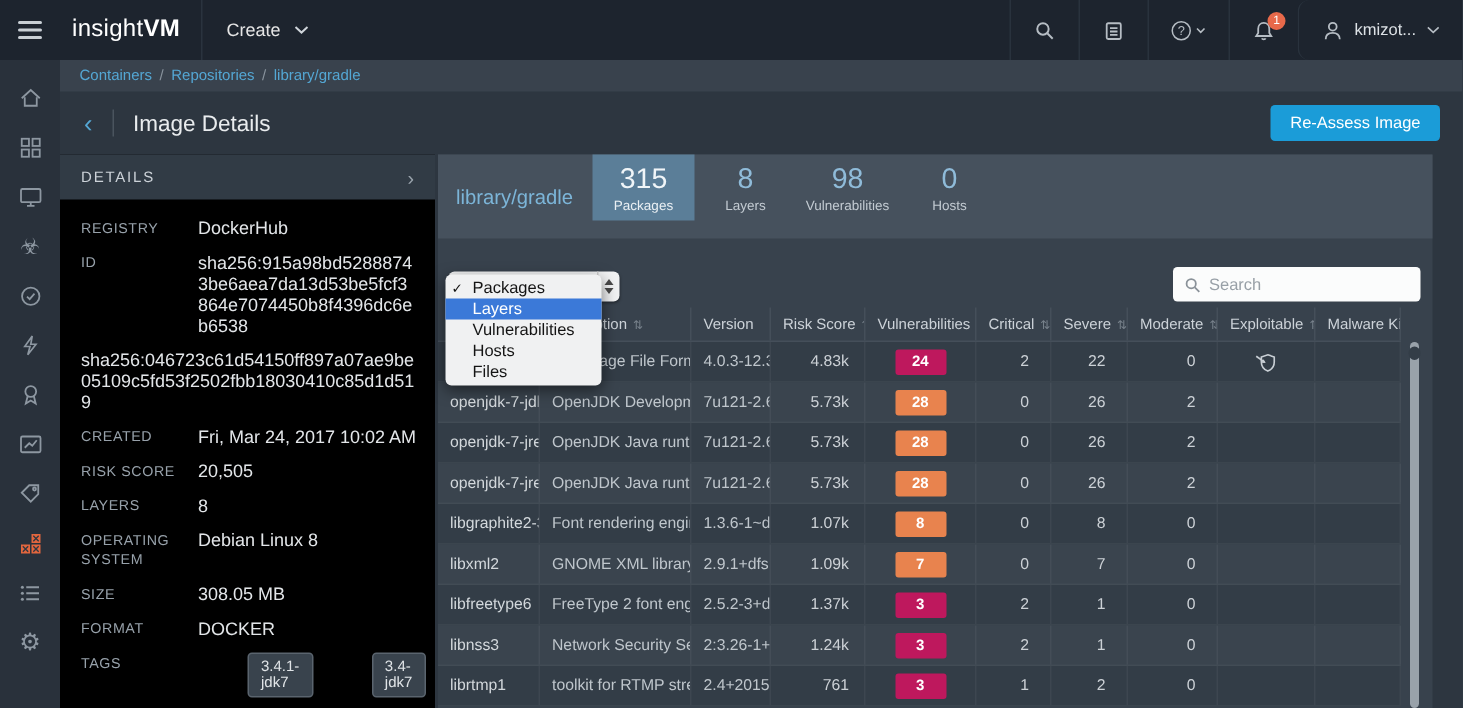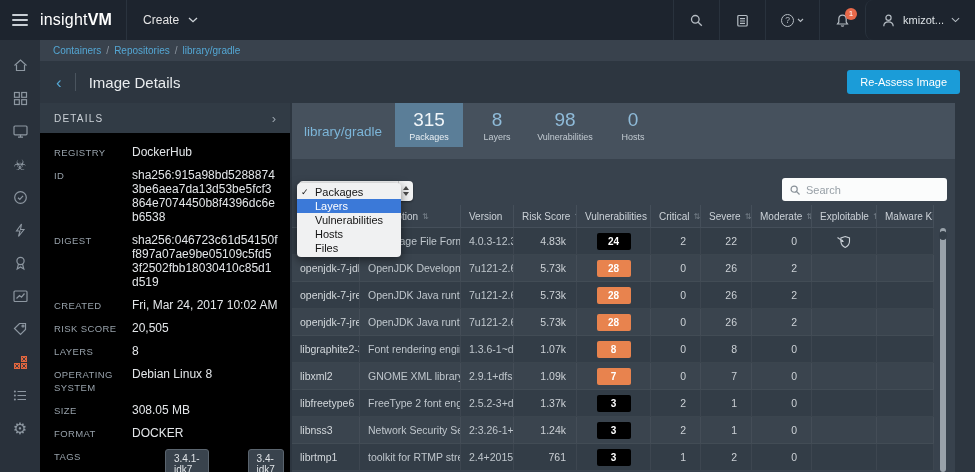--- a/index.html
+++ b/index.html
@@ -6,21 +6,21 @@
   html,body { width:975px; height:472px; overflow:hidden; background:#2d3640;
     font-family:"Liberation Sans","DejaVu Sans",sans-serif; }
   body { position:relative; color:#dfe3e6; }
 
   
   .navbar { position:absolute; left:0; top:0; right:0; height:40px; background:#1d242e;
     display:flex; align-items:center; z-index:50; }
   .hamburger { width:40px; height:40px; display:flex; flex-direction:column; gap:3px;
     align-items:center; justify-content:center; cursor:pointer; }
   .hamburger span { width:16px; height:2px; background:#c9cfd5; border-radius:1px; }
-  .logo { font-size:16px; color:#fff; letter-spacing:.2px; }
+  .logo { margin-left:8px; font-size:16px; color:#fff; letter-spacing:.2px; }
   .logo .lt { font-weight:300; } .logo b { font-weight:700; }
   .nav-sep { width:1px; height:40px; background:#2a333e; margin-left:14px; }
   .create { margin-left:16px; display:flex; align-items:center; gap:9px; font-size:12px;
     color:#e5e5e5; cursor:pointer; }
   .nav-right { margin-left:auto; display:flex; height:100%; }
   .nav-item { display:flex; align-items:center; justify-content:center; padding:0 15px;
     border-left:1px solid #29323d; height:100%; cursor:pointer; position:relative; }
   .bell-wrap { position:relative; display:flex; }
   .nbadge { position:absolute; top:-5px; right:-7px; min-width:12px; height:12px;
     background:#e8694a; border-radius:6px; color:#fff; font-size:8px; line-height:12px;
@@ -118,21 +118,21 @@
   .tr { height:27px; border-bottom:1px solid rgba(255,255,255,.045); cursor:pointer; }
   .tr.dark { background:#333d47; } .tr.light { background:#3a444e; }
   .td { display:flex; align-items:center; padding-left:8px; font-size:10.5px; color:#bfc6cc;
     border-right:1px solid rgba(255,255,255,.05); overflow:hidden; white-space:nowrap; }
   .td.pkg { color:#d3d8dc; }
   .td.num { justify-content:flex-end; padding-right:14px; padding-left:0; color:#ccd1d6; }
   .td.risk { justify-content:flex-end; padding-right:10px; padding-left:0; color:#ccd1d6; }
   .td.center { justify-content:center; padding-left:0; }
   .badge { width:34px; height:17px; border-radius:2px; color:#fff; font-size:10px;
     font-weight:700; text-align:center; line-height:17px; }
-  .badge.red { background:#000000; } .badge.orange { background:#e8834e; }
+  .badge.red { background:#be185d; } .badge.orange { background:#e8834e; }
 
   .scrollbar { position:absolute; right:9px; top:125px; width:6px; bottom:0;
     background:#99a2aa; border-radius:3px; cursor:pointer; }
   .scrollbar .thumb { position:absolute; left:-1px; top:3px; width:8px; height:9px;
     background:#333d47; border-radius:50%; }
 
   svg { display:block; }
 </style>
 </head>
 <body>
@@ -297,21 +297,20 @@
   <div class="dp-body">
     <div class="dp-row">
         <div class="dp-label">REGISTRY</div>
         <div class="dp-value">DockerHub</div>
       </div>
     <div class="dp-row">
         <div class="dp-label">ID</div>
         <div class="dp-value">sha256:915a98bd52888743be6aea7da13d53be5fcf3864e7074450b8f4396dc6eb6538</div>
       </div>
     <div class="dp-row">
-        <div class="dp-label">DIGEST</div>
         <div class="dp-value">sha256:046723c61d54150ff897a07ae9be05109c5fd53f2502fbb18030410c85d1d519</div>
       </div>
     <div class="dp-row">
         <div class="dp-label">CREATED</div>
         <div class="dp-value">Fri, Mar 24, 2017 10:02 AM</div>
       </div>
     <div class="dp-row">
         <div class="dp-label">RISK SCORE</div>
         <div class="dp-value">20,505</div>
       </div>

